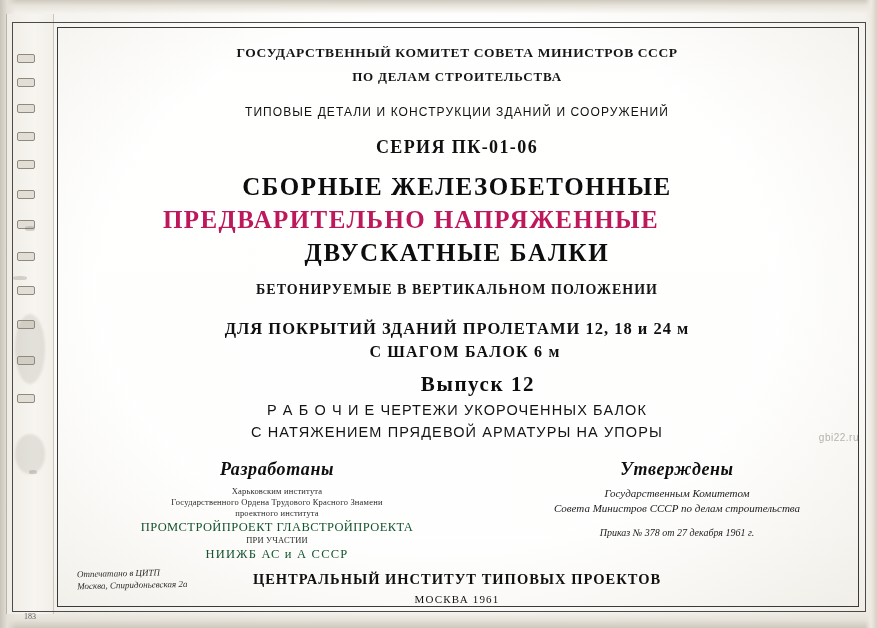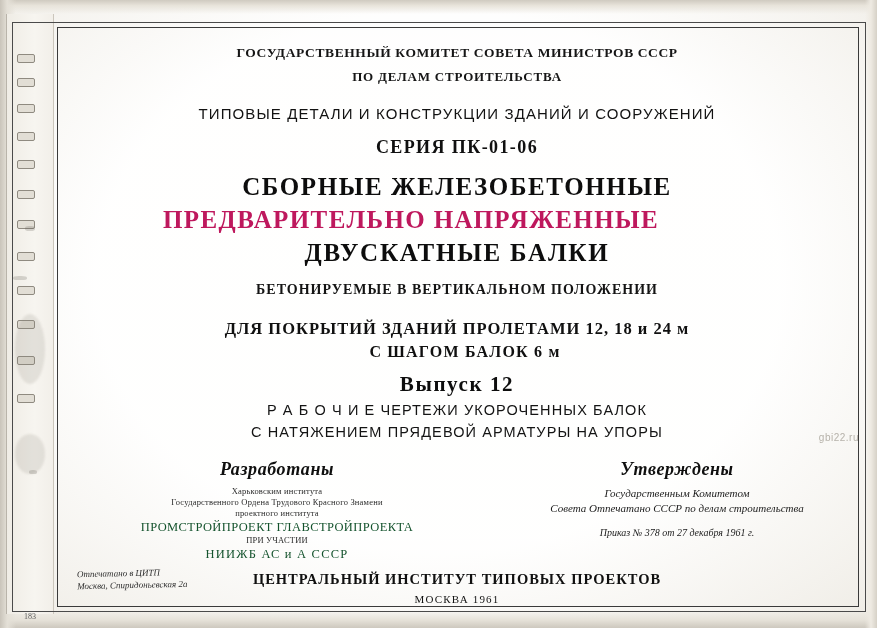--- a/index.html
+++ b/index.html
@@ -112,21 +112,21 @@
     position: absolute; left: 0; top: 42px; width: 800px;
     font-weight: bold;
     font-size: 13px;
     letter-spacing: 0.8px;
     color: #161616;
   }
 
   .t-typical {
     position: absolute; left: 0; top: 78px; width: 800px;
     font-family: "Liberation Sans", sans-serif;
-    font-size: 15px;
+    font-size: 12px;
     letter-spacing: 1.1px;
     color: #121212;
   }
   .t-series {
     position: absolute; left: 0; top: 110px; width: 800px;
     font-family: "Liberation Serif", serif;
     font-weight: bold;
     font-size: 18px;
     letter-spacing: 1.4px;
     color: #101010;
@@ -184,20 +184,21 @@
     padding-left: 8px;
   }
 
   .t-issue {
     position: absolute; left: 0; top: 345px; width: 800px;
     font-family: "Liberation Serif", serif;
     font-weight: bold;
     font-size: 21px;
     letter-spacing: 1.6px;
     color: #0d0d0d;
+    padding-left: 21px;
   }
   .t-work1 {
     position: absolute; left: 0; top: 375px; width: 800px;
     font-family: "Liberation Sans", sans-serif;
     font-size: 14.5px;
     letter-spacing: 1.1px;
     color: #141414;
   }
   .t-work2 {
     position: absolute; left: 0; top: 397px; width: 800px;
@@ -378,21 +379,21 @@
       <div class="sm-line">Государственного Ордена Трудового Красного Знамени</div>
       <div class="sm-line">проектного института</div>
       <div class="md-line">ПРОМСТРОЙПРОЕКТ ГЛАВСТРОЙПРОЕКТА</div>
       <div class="sm-line">ПРИ  УЧАСТИИ</div>
       <div class="md-line sp">НИИЖБ АС и А СССР</div>
     </div>
 
     <div class="col-right">
       <div class="hdr-script">Утверждены</div>
       <div class="ital-line">Государственным Комитетом</div>
-      <div class="ital-line">Совета Отпечатано СССР по делам строительства</div>
+      <div class="ital-line">Совета Министров СССР по делам строительства</div>
       <div class="ital-sm" style="margin-top:10px;">Приказ №  378      от 27 декабря 1961 г.</div>
     </div>
 
     <div class="t-inst ctr">ЦЕНТРАЛЬНЫЙ ИНСТИТУТ  ТИПОВЫХ ПРОЕКТОВ</div>
     <div class="t-city ctr">МОСКВА  1961</div>
 
     <div class="stamp">
       <div>Отпечатано в ЦИТП</div>
       <div>Москва, Спиридоньевская 2а</div>
     </div>

